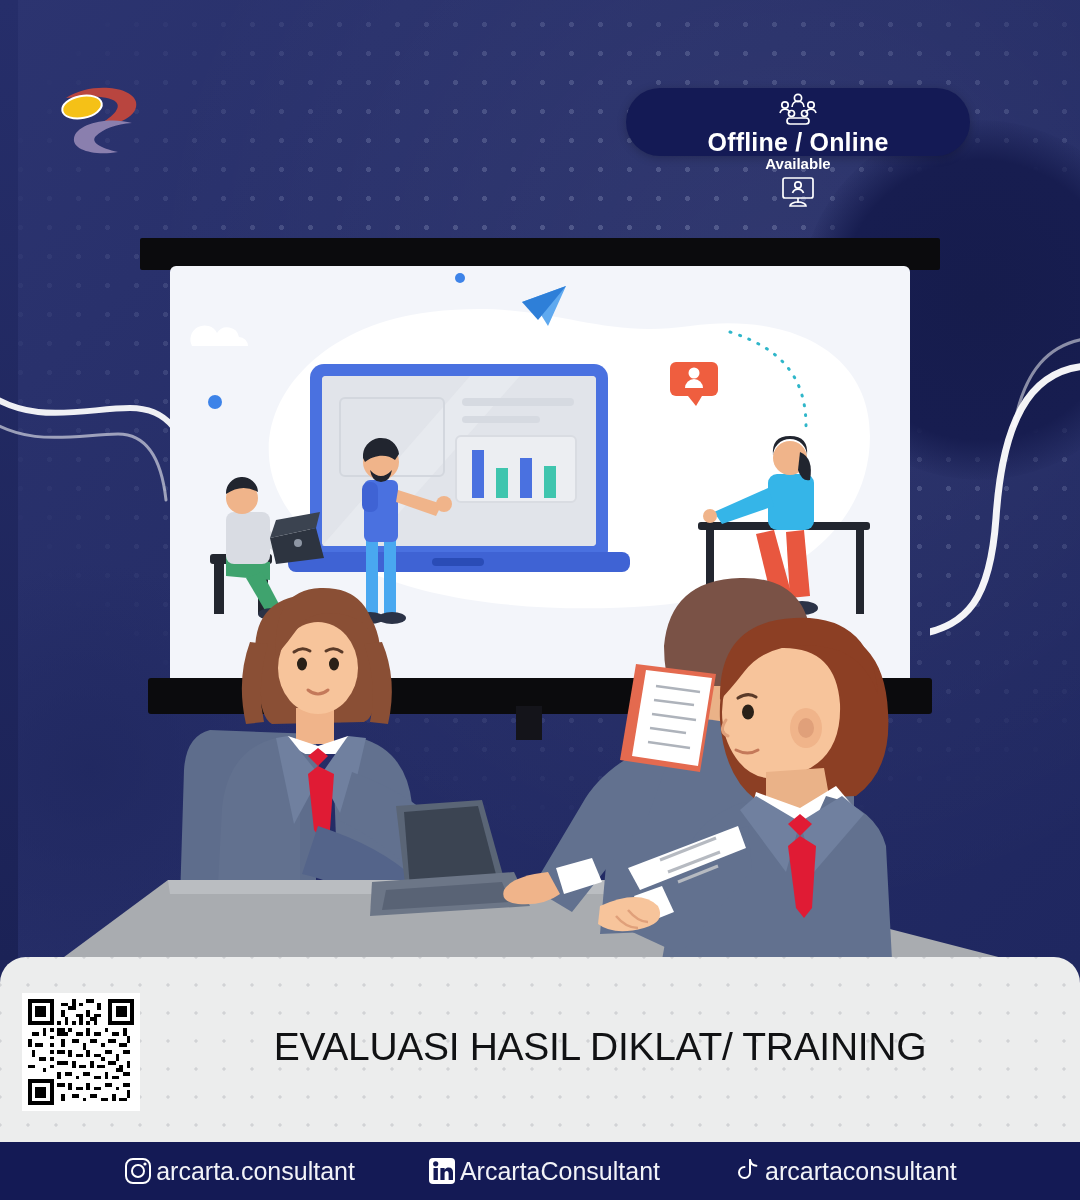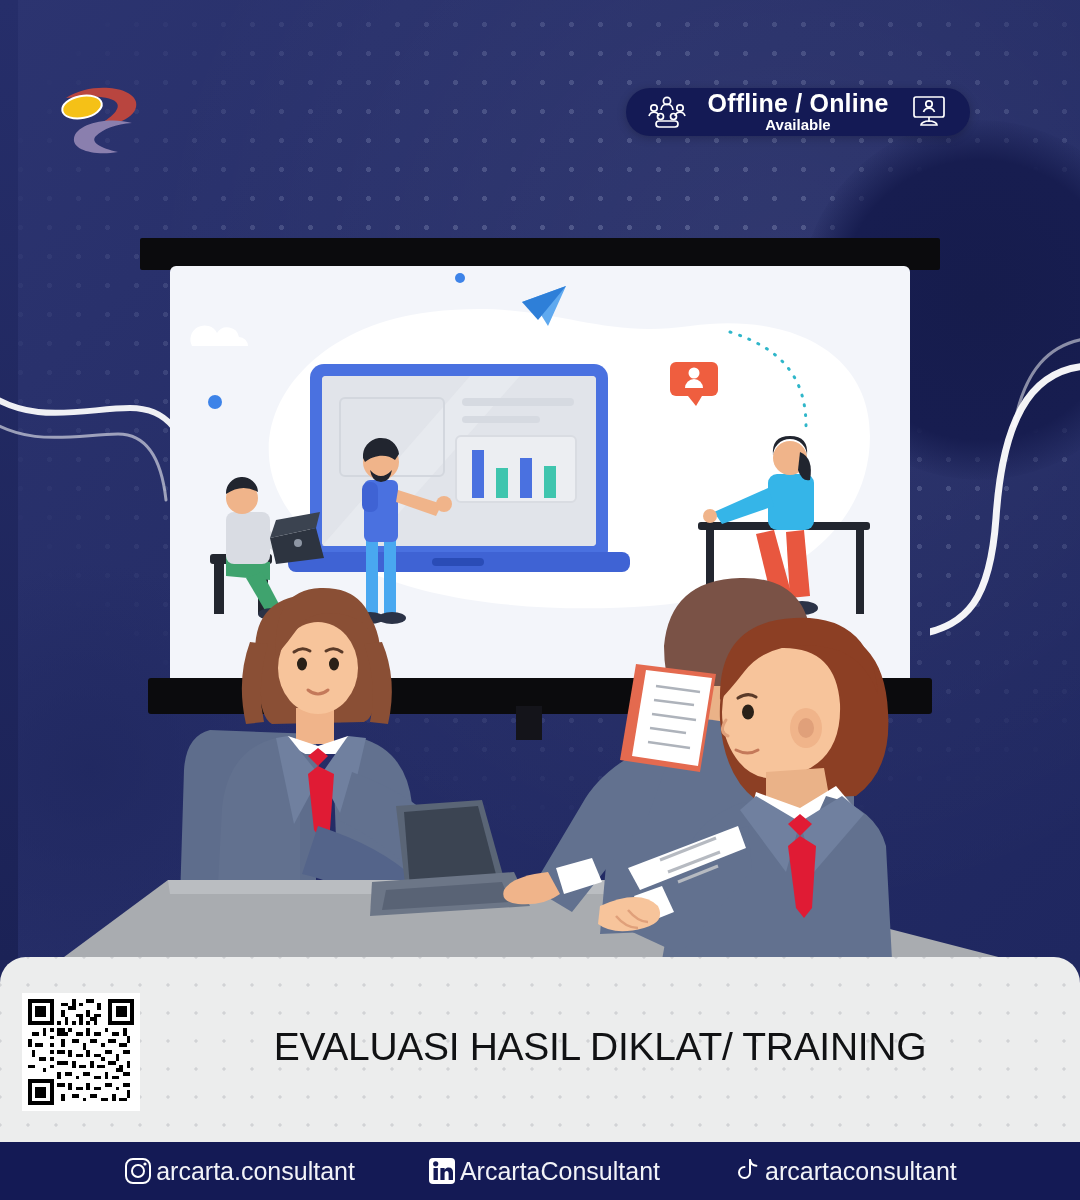--- a/index.html
+++ b/index.html
@@ -44,25 +44,26 @@
     position:absolute; left:0; top:0; width:18px; height:960px;
     background:linear-gradient(180deg,#262e6a,#1b2256);
   }
 
   
   .curve { position:absolute; pointer-events:none; }
   .curve svg { display:block; }
 
   
   .badge {
-    position:absolute; left:626px; top:88px; width:344px; height:48px;
+    position:absolute; left:626px; top:88px; width:344px; height:68px;
     background:#141a55; border-radius:34px;
     display:flex; align-items:center; justify-content:space-between;
-    padding:8px 20px;
+    padding:0 20px;
     box-shadow:0 2px 10px rgba(0,0,0,.22);
+    flex-direction:column;
   }
   .badge-text { text-align:center; flex:1; color:#fff; line-height:1.02; }
   .badge-title { font-size:25px; font-weight:bold; letter-spacing:.2px; }
   .badge-sub { font-size:15px; font-weight:bold; margin-top:3px; }
   .badge-icon { width:42px; height:42px; flex:0 0 42px; display:flex; align-items:center; justify-content:center; }
 
   
   .logo { position:absolute; left:46px; top:76px; width:104px; height:84px; }
 
   

